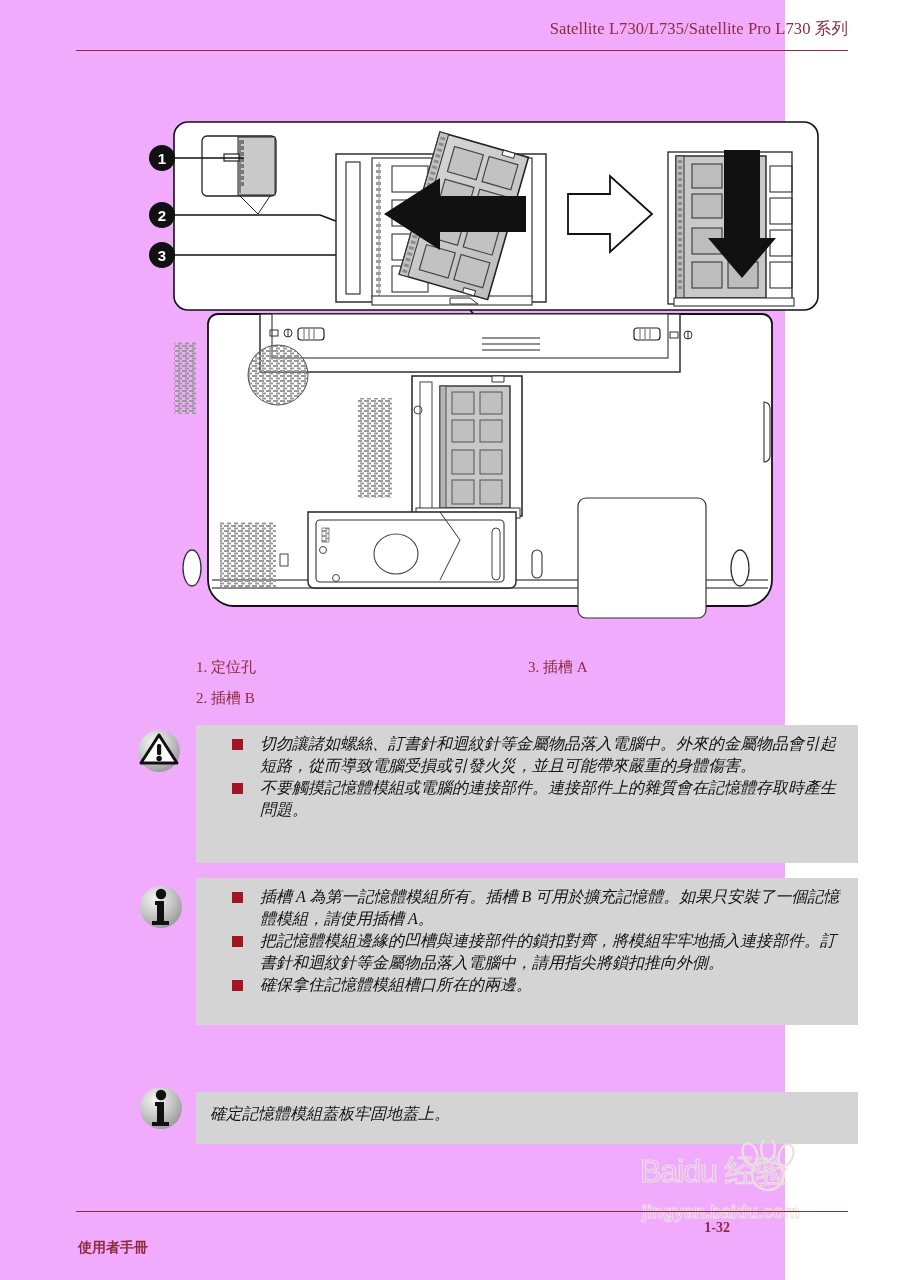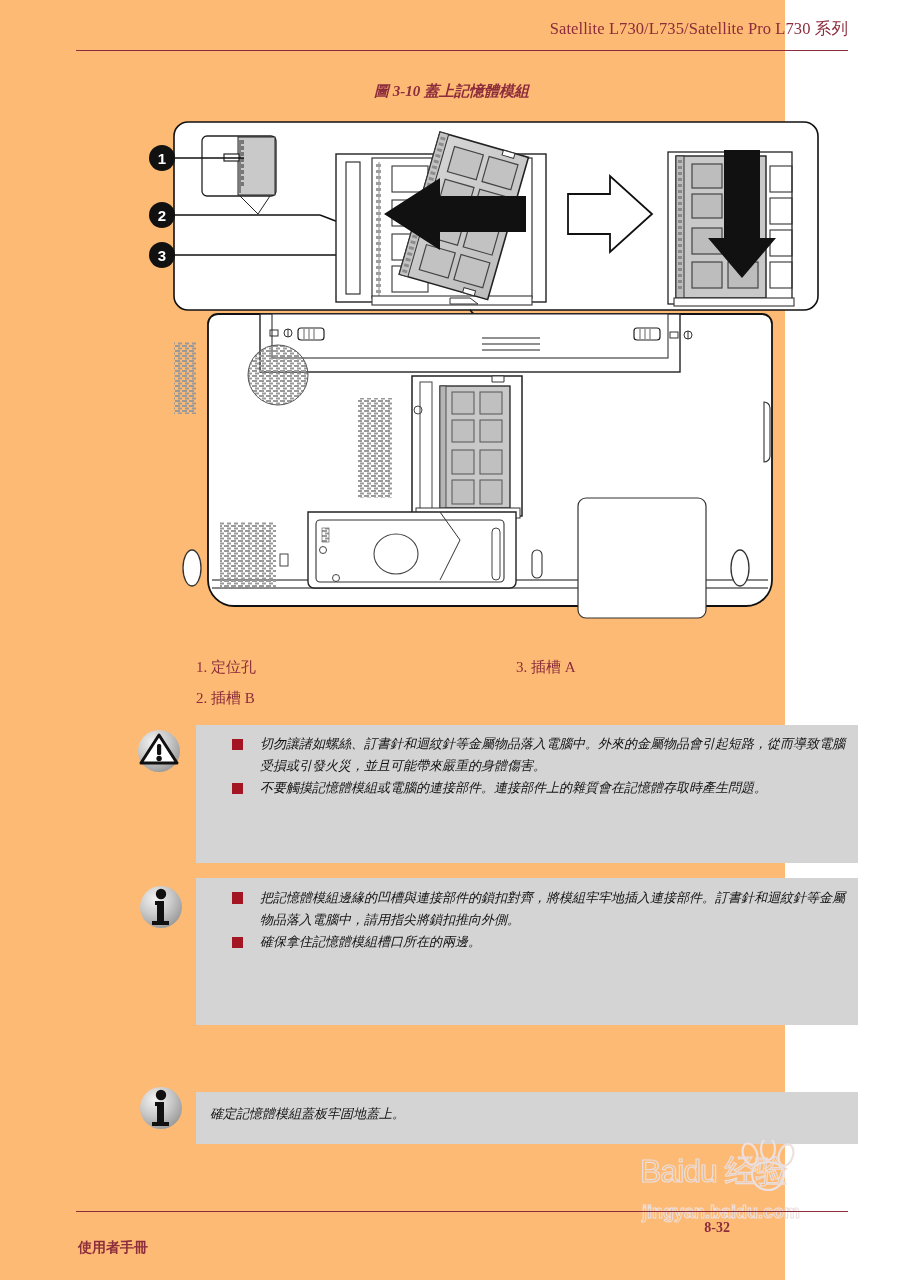--- a/index.html
+++ b/index.html
@@ -12,21 +12,21 @@
     height: 1280px;
     position: relative;
     font-family: "Liberation Sans", sans-serif;
     overflow: hidden;
   }
   .page {
     position: absolute;
     left: 0; top: 0;
     width: 785px;
     height: 1280px;
-    background: #fdba74;
+    background: #f0abfc;
   }
 
   
   .header {
     position: absolute;
     left: 76px;
     top: 18px;
     width: 772px;
     text-align: right;
   }
@@ -84,40 +84,40 @@
     position: relative;
     height: 31px;
   }
   .legend-col-left {
     position: absolute;
     left: 0;
     top: 0;
   }
   .legend-col-right {
     position: absolute;
-    left: 320px;
+    left: 332px;
     top: 0;
     text-align: center;
   }
 
   
   .notice {
     position: absolute;
     background: #d4d4d4;
   }
   .notice-icon {
     position: absolute;
     width: 46px;
     height: 46px;
   }
   .notice-body {
     position: absolute;
     font-family: "Liberation Serif", serif;
     font-style: italic;
-    font-size: 13px;
+    font-size: 16px;
     line-height: 21.5px;
     color: #111;
   }
   .bullet-row {
     position: relative;
     padding-left: 32px;
     margin-bottom: 1px;
   }
   .bullet-sq {
     position: absolute;
@@ -210,21 +210,20 @@
 </head>
 <body>
 
 <div class="page">
 
   <div class="header">
     <span class="header-title">Satellite L730/L735/Satellite Pro L730 系列</span>
   </div>
   <div class="header-rule"></div>
 
-  <div class="fig-caption">圖 3-10 蓋上記憶體模組</div>
 
   <div class="figure">
     <svg width="700" height="535" viewBox="0 0 700 535" xmlns="http://www.w3.org/2000/svg">
       <defs>
         <linearGradient id="modgrad" x1="0" y1="0" x2="1" y2="1">
           <stop offset="0%" stop-color="#d6d6d6"></stop>
           <stop offset="100%" stop-color="#bdbdbd"></stop>
         </linearGradient>
         <pattern id="vent" width="7" height="5" patternUnits="userSpaceOnUse">
           <rect x="0" y="0" width="5" height="2" fill="#9a9a9a"></rect>
@@ -559,20 +558,21 @@
         </radialGradient>
       </defs>
       <circle cx="23" cy="23" r="21" fill="url(#sphereB)"></circle>
       <circle cx="23" cy="10" r="5.2" fill="#111"></circle>
       <path d="M17 17 H26 V37 H31 V41 H14 V37 H19 V21 H17 Z" fill="#111"></path>
     </svg>
   </div>
   <div class="notice-body" style="left:228px; top:886px; width:620px;">
     <div class="bullet-row">
       <span class="bullet-sq"></span>
+      <span>插槽 A 為第一記憶體模組所有。插槽 B 可用於擴充記憶體。如果只安裝了一個記憶體模組，請使用插槽 A。</span>
     </div>
     <div class="bullet-row">
       <span class="bullet-sq"></span>
       <span>把記憶體模組邊緣的凹槽與連接部件的鎖扣對齊，將模組牢牢地插入連接部件。訂書針和迴紋針等金屬物品落入電腦中，請用指尖將鎖扣推向外側。</span>
     </div>
     <div class="bullet-row">
       <span class="bullet-sq"></span>
       <span>確保拿住記憶體模組槽口所在的兩邊。</span>
     </div>
   </div>
@@ -607,15 +607,15 @@
         <ellipse cx="50" cy="15" rx="7" ry="11" transform="rotate(18 50 15)"></ellipse>
         <path d="M16 34 c0 -9 9 -12 16 -12 c7 0 16 3 16 12 c0 9 -7 16 -16 16 c-9 0 -16 -7 -16 -16 Z"></path>
       </g>
     </svg>
     <div class="wm-main">Baidu 经验</div>
     <div class="wm-sub">jingyan.baidu.com</div>
   </div>
 
   <div class="footer-rule"></div>
   <div class="footer-left">使用者手冊</div>
-  <div class="footer-right">8-32</div>
+  <div class="footer-right">1-32</div>
 
 </div>
 
 </body></html>

